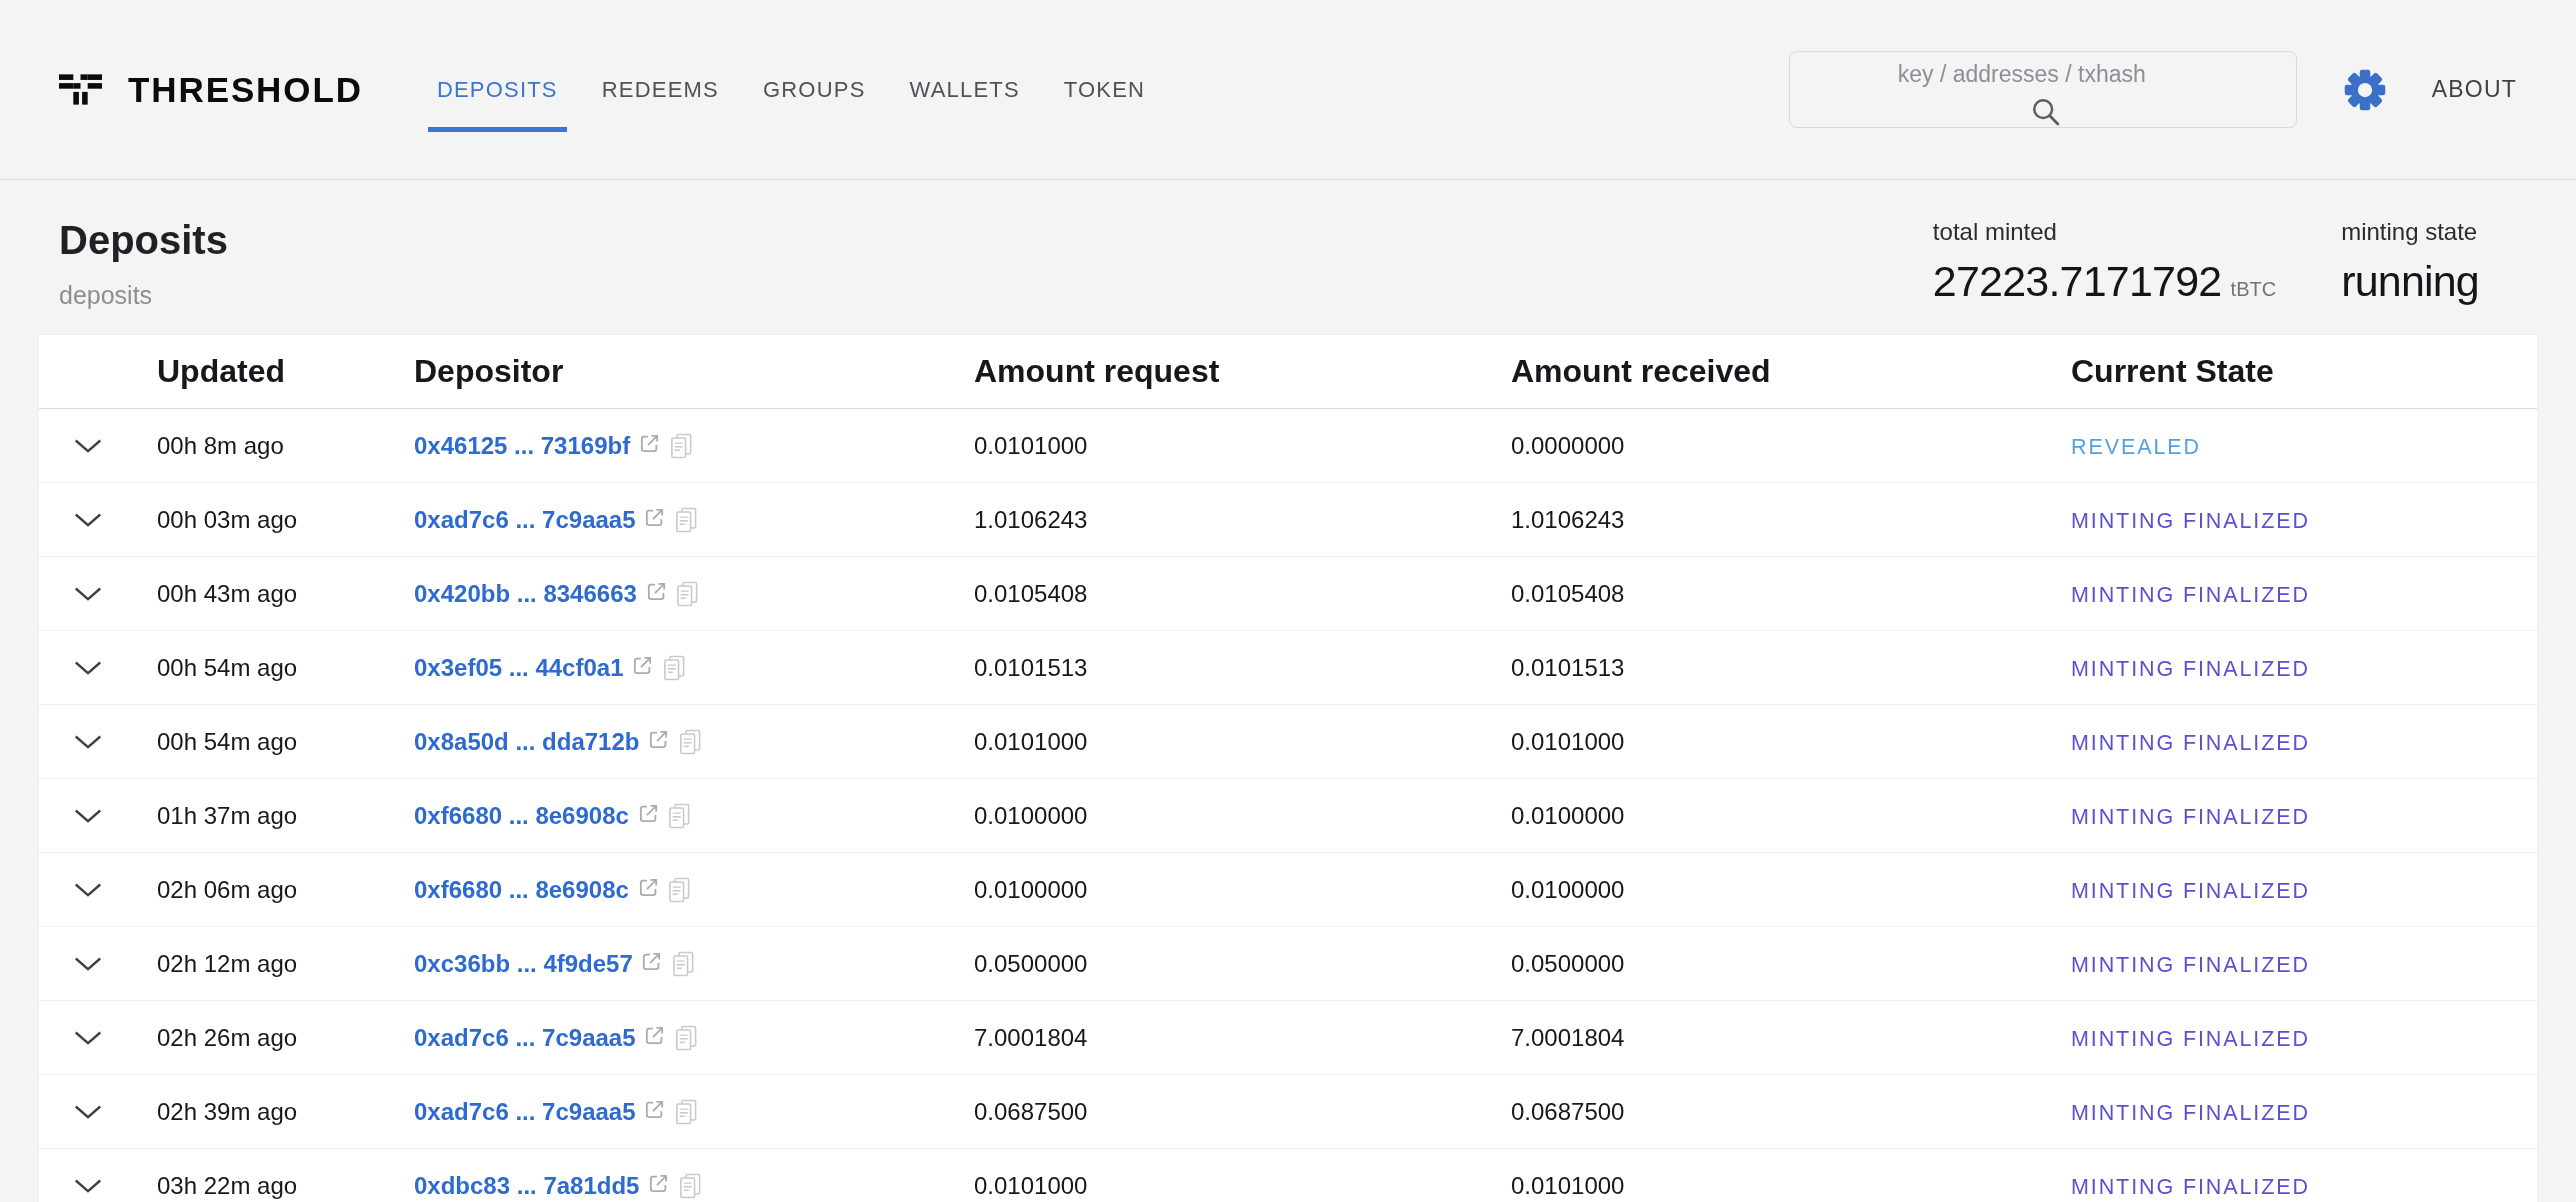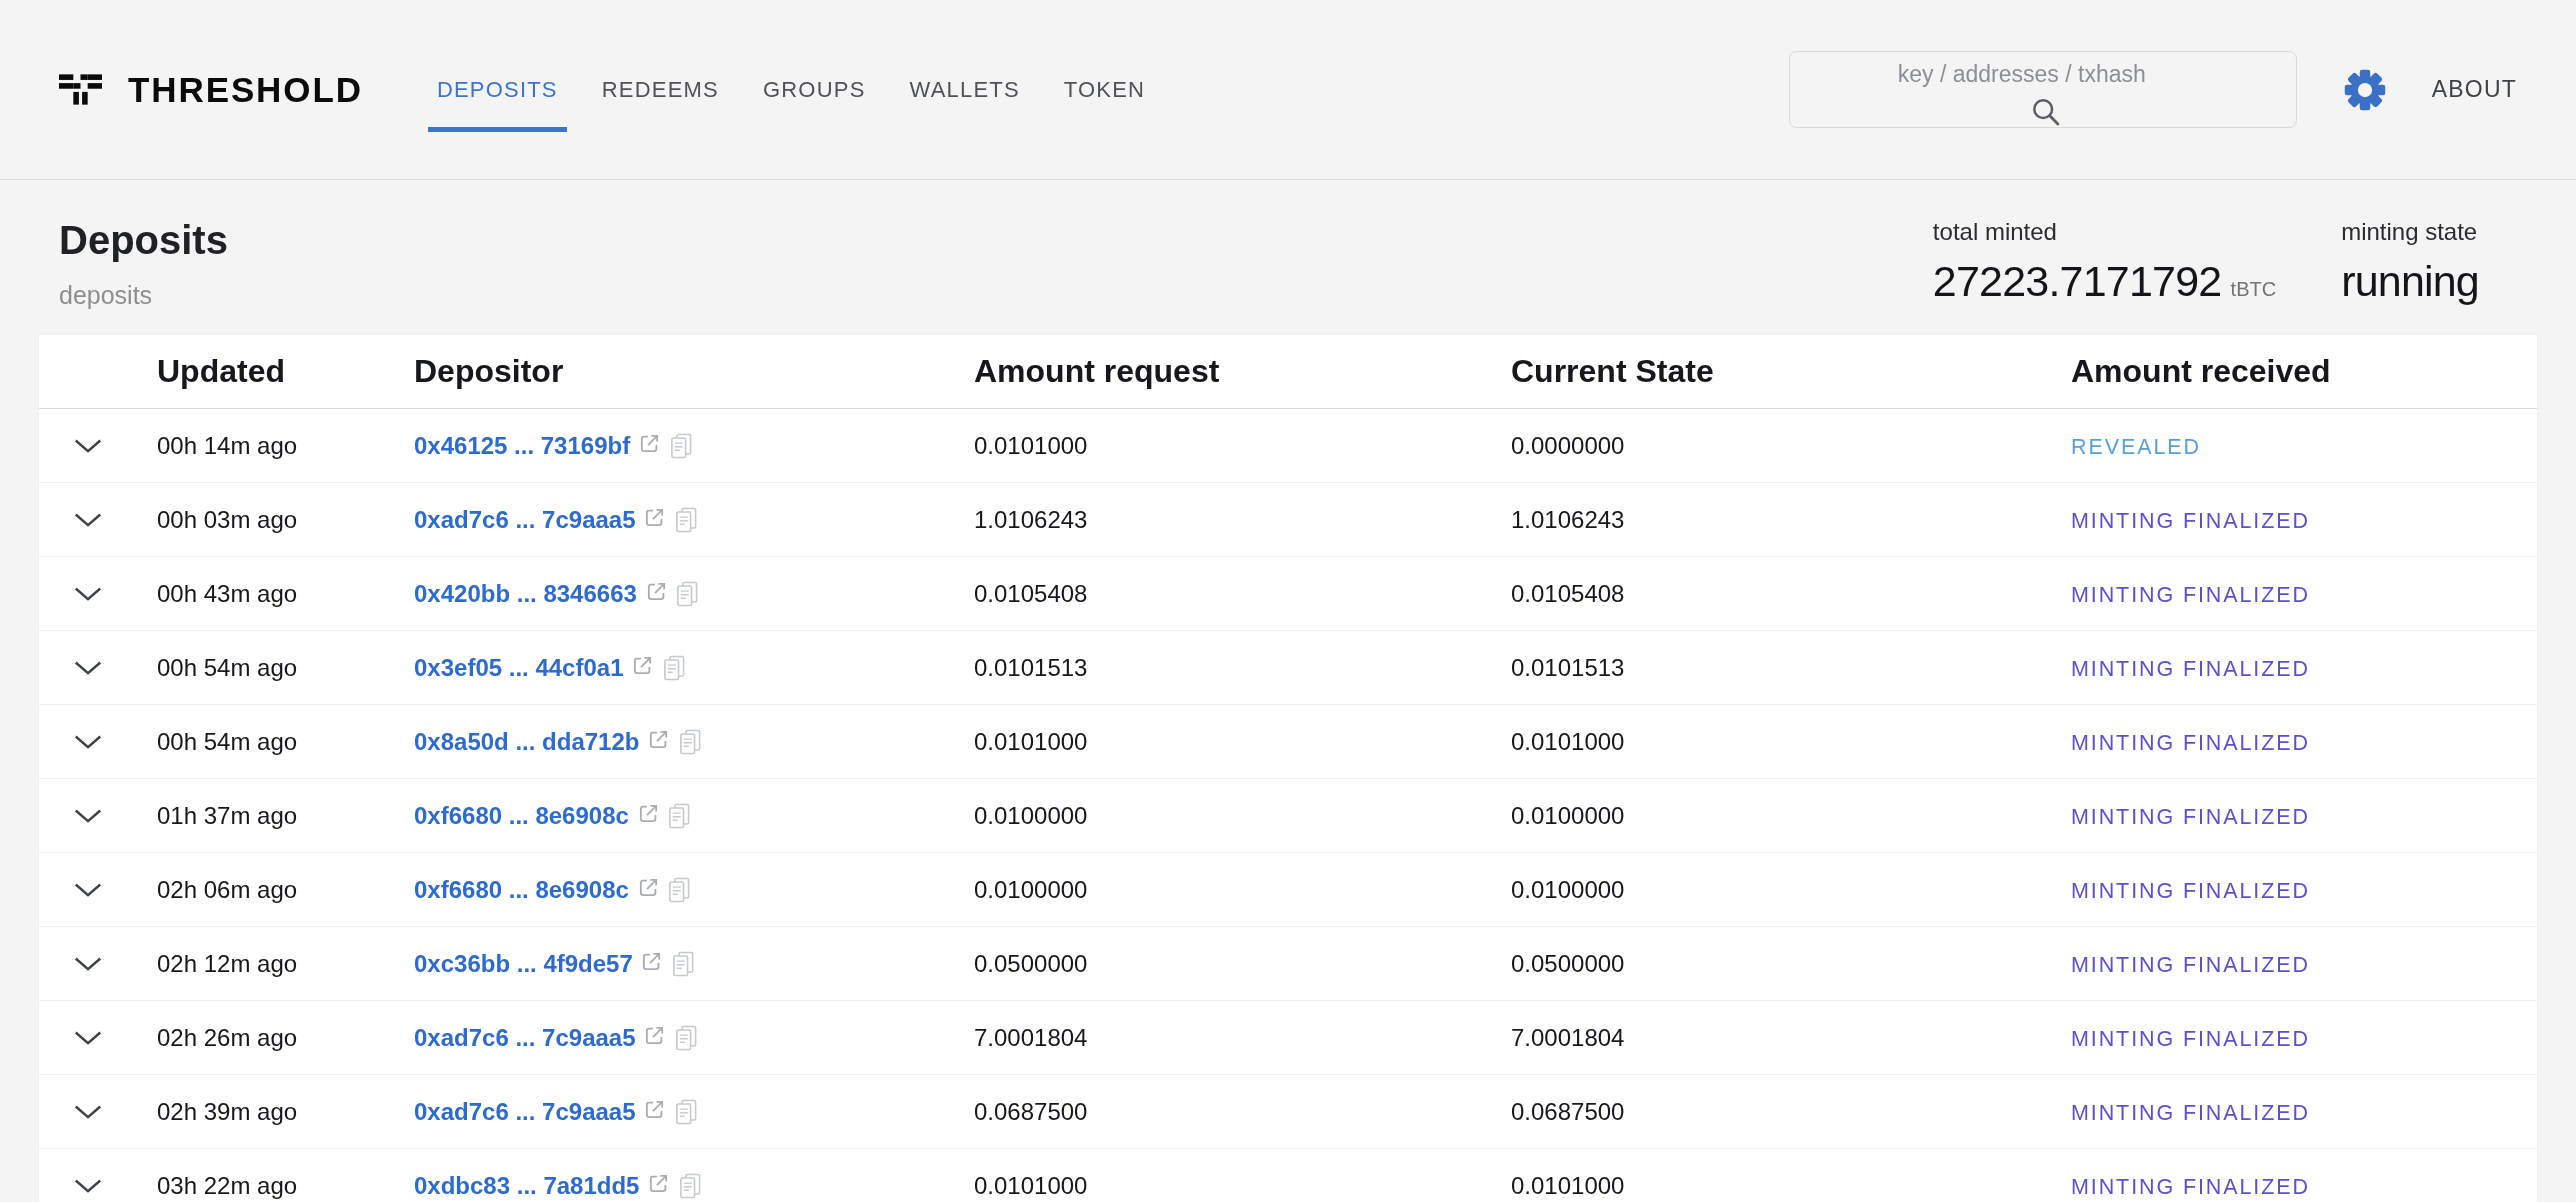--- a/index.html
+++ b/index.html
@@ -146,31 +146,31 @@
     </div>
   </div>
 </section>
 
 <section class="card">
   <div class="thead">
     <div class="cell"></div>
     <div class="cell">Updated</div>
     <div class="cell">Depositor</div>
     <div class="cell">Amount request</div>
+    <div class="cell">Amount received</div>
     <div class="cell">Current State</div>
-    <div class="cell">Amount received</div>
   </div>
   <div id="table-body">
       <div class="trow">
       <div class="cell c-chevron">
         <svg class="chevron" viewBox="0 0 36 20" xmlns="http://www.w3.org/2000/svg">
           <polyline points="2,2 18,16 34,2" fill="none" stroke="currentColor" stroke-width="3.2"></polyline>
         </svg>
       </div>
-      <div class="cell">00h 14m ago</div>
+      <div class="cell">00h 8m ago</div>
       <div class="cell c-depositor">
         <a class="addr">0x46125 ... 73169bf</a>
         <span class="ic ic-ext">
           <svg viewBox="0 0 30 30" width="23" height="23" xmlns="http://www.w3.org/2000/svg">
             <path d="M13 6 H8 a3 3 0 0 0 -3 3 v13 a3 3 0 0 0 3 3 h13 a3 3 0 0 0 3 -3 v-5" fill="none" stroke="currentColor" stroke-width="2.4"></path>
             <path d="M13 17 L25 5 M17.5 5 H25 V12.5" fill="none" stroke="currentColor" stroke-width="2.4"></path>
           </svg>
         </span>
         <span class="ic ic-copy">
           <svg viewBox="0 0 34 38" width="24.5" height="28" xmlns="http://www.w3.org/2000/svg">

